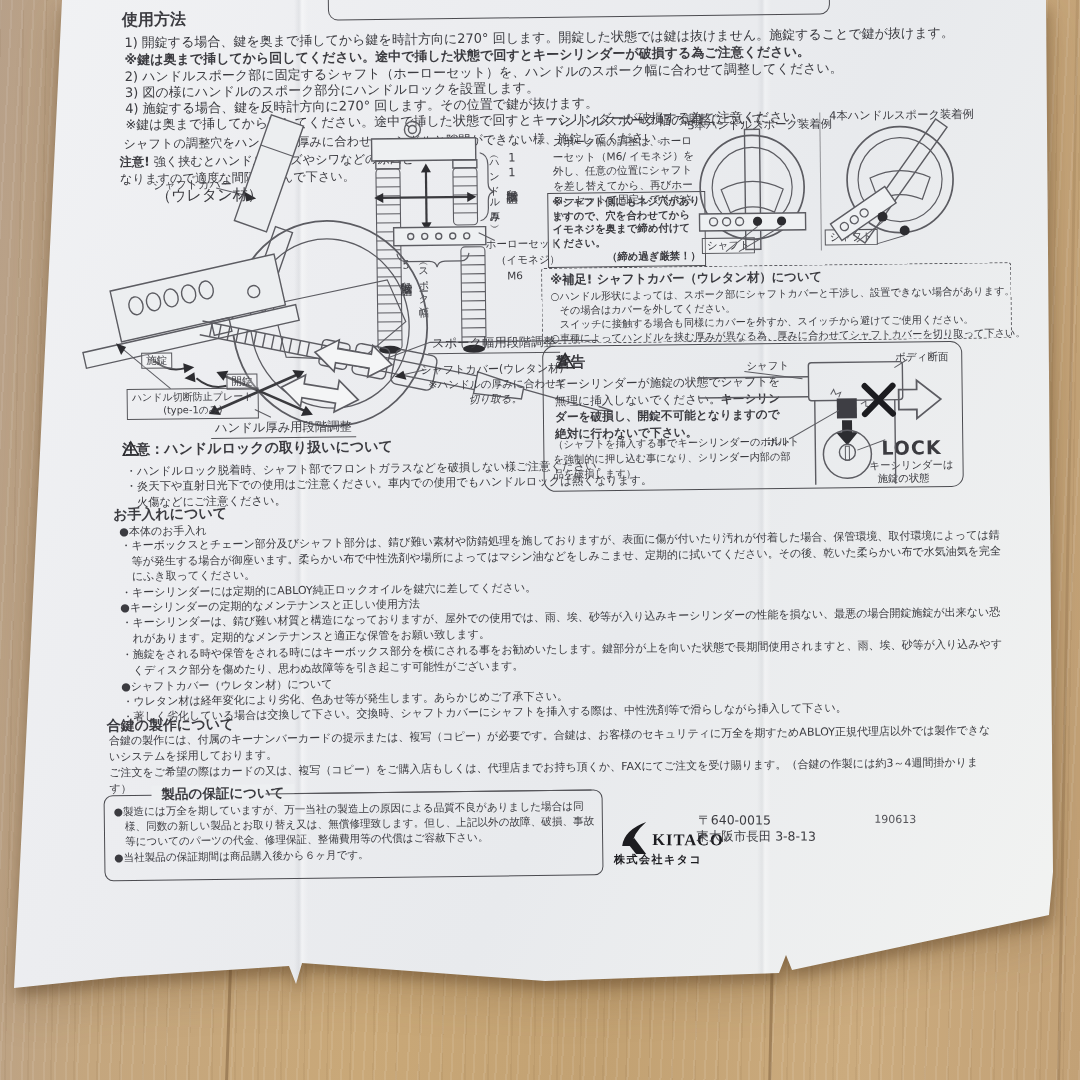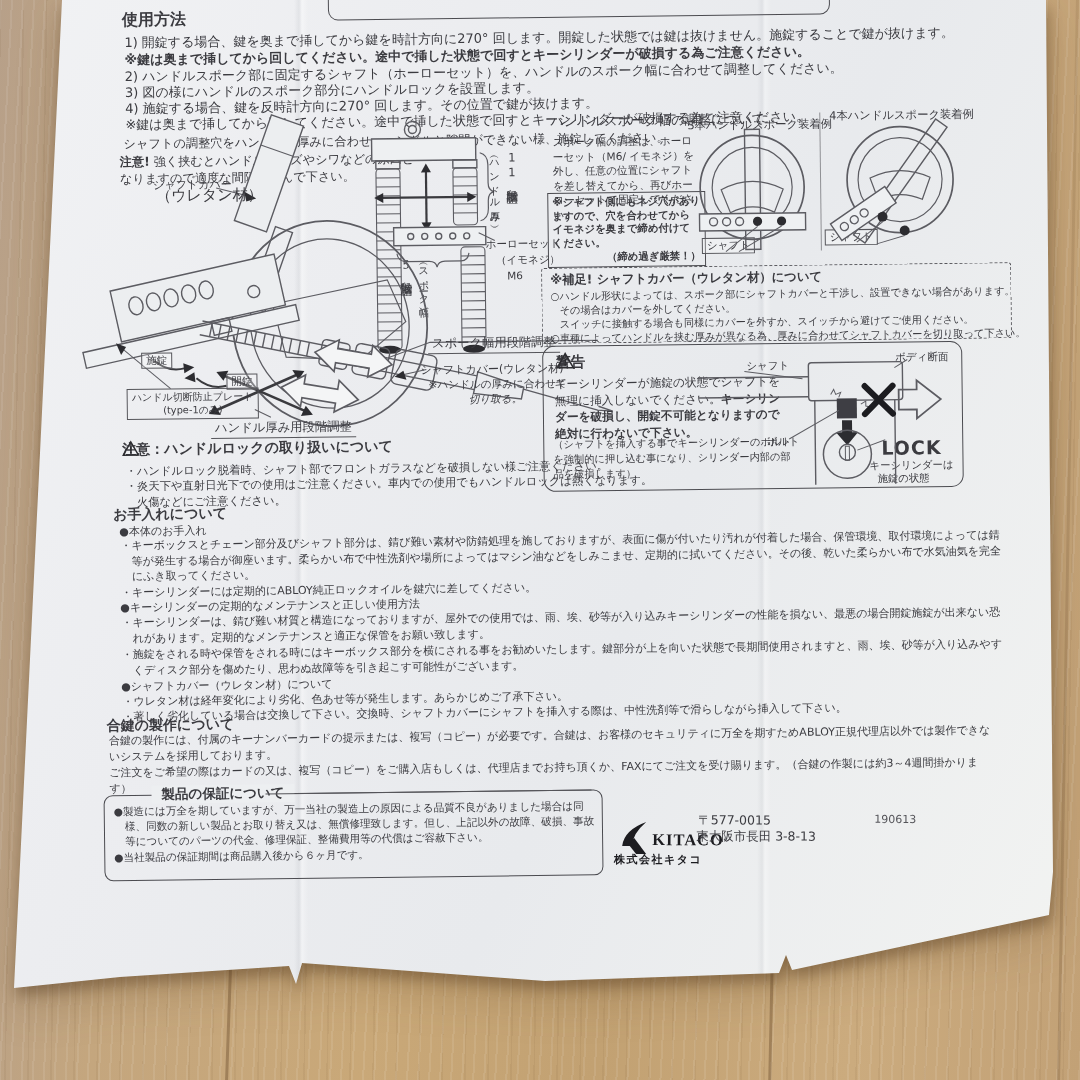--- a/index.html
+++ b/index.html
@@ -282,19 +282,19 @@
   <div class="t" style="left:108px;top:846px;font-size:10.6px;">●当社製品の保証期間は商品購入後から６ヶ月です。</div>
 
   <div style="position:absolute;left:600px;top:812px;width:420px;height:70px;transform:rotate(0.9deg);">
     <div class="t" style="left:268px;top:4px;font-size:11px;color:#55555a;">190613</div>
     <svg style="left:10px;top:12px;" width="38" height="40" viewBox="0 0 38 40">
       <path d="M 30 2 Q 8 10 6 26 L 16 26 Q 16 14 30 2 Z" fill="#1c1c20"></path>
       <path d="M 18 18 L 30 34 L 20 34 L 12 24 Z" fill="#1c1c20"></path>
     </svg>
     <div class="t b" style="left:46px;top:22px;font-size:16.5px;letter-spacing:1px;color:#1c1c20;font-family:Liberation Serif, serif;">KITACO</div>
     <div class="t b" style="left:8px;top:44px;font-size:11px;letter-spacing:1.5px;color:#1c1c20;">株式会社キタコ</div>
-    <div class="t" style="left:92px;top:4px;font-size:12.5px;">〒577-0015</div>
+    <div class="t" style="left:92px;top:4px;font-size:12.5px;">〒640-0015</div>
     <div class="t" style="left:90px;top:20px;font-size:12.5px;">東大阪市長田 3-8-13</div>
   </div>
 
 </div>
 </div>
 </div>
 
 </body></html>

